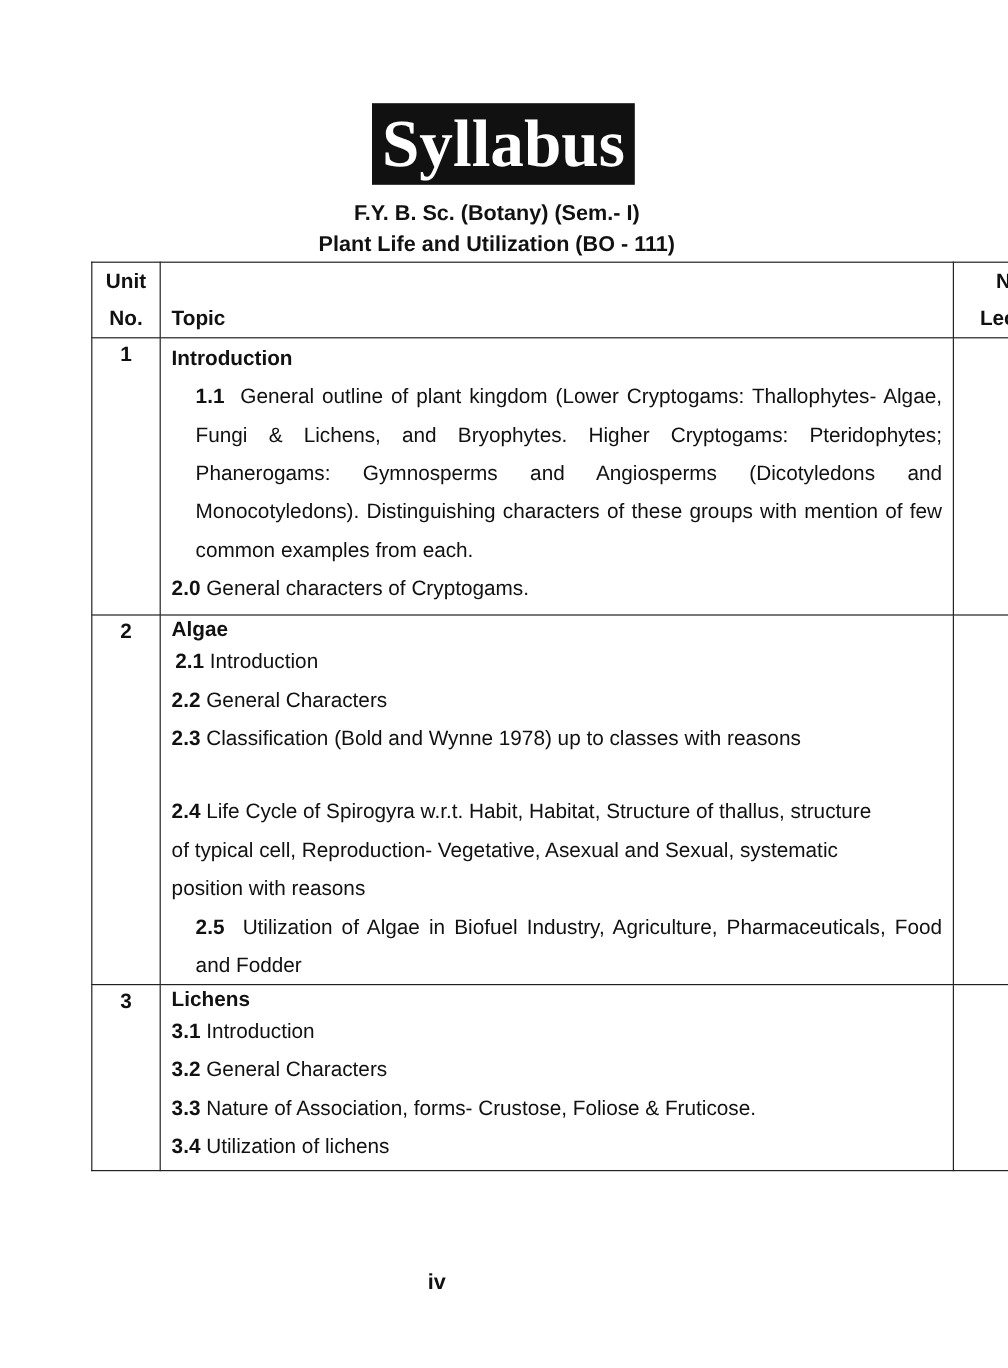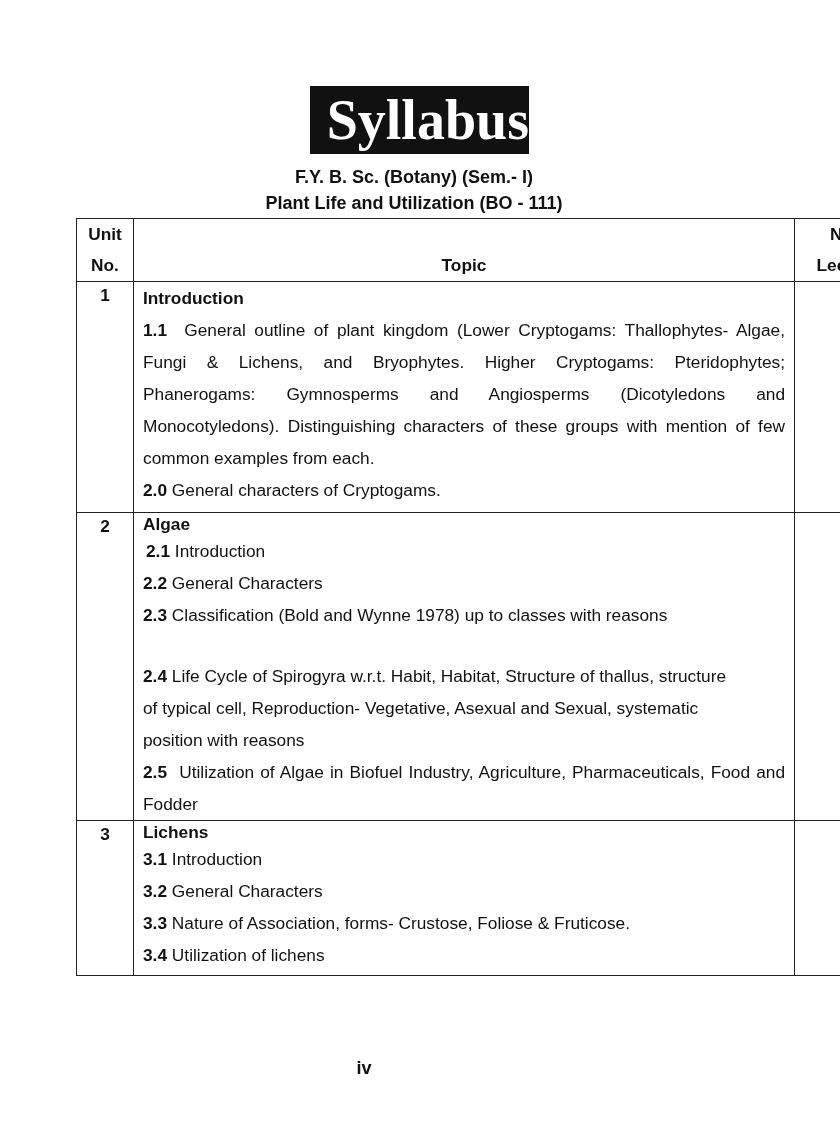--- a/index.html
+++ b/index.html
@@ -1,32 +1,32 @@
 <!DOCTYPE html>
 <html><head>
   <meta charset="utf-8">
   <style>
     html, body { margin: 0; padding: 0; background: #ffffff; }
     body { width: 840px; height: 1140px; position: relative; font-family: "Liberation Sans", sans-serif; color: #111; overflow: hidden; }
-    .title-box { position: absolute; left: 310px; top: 86px; width: 219px; height: 68px; background: #111; color: #fff; font-family: "Liberation Serif", serif; font-weight: bold; font-size: 56px; line-height: 68px; text-align: right; letter-spacing: 0px; }
+    .title-box { position: absolute; left: 310px; top: 86px; width: 219px; height: 68px; background: #111; color: #fff; font-family: "Liberation Serif", serif; font-weight: bold; font-size: 56px; line-height: 68px; text-align: center; letter-spacing: 0px; }
     .subtitle { position: absolute; left: 0; width: 828px; text-align: center; font-weight: bold; font-size: 18px; }
     .sub1 { top: 167px; }
     .sub2 { top: 193px; }
     table.syl { position: absolute; left: 76px; top: 218px; width: 804px; border-collapse: collapse; font-size: 17.3px; }
     table.syl td, table.syl th { border: 1.5px solid #222; vertical-align: top; padding: 0; }
     .c1 { width: 56px; text-align: center; font-weight: bold; }
     .c3 { width: 84px; text-align: right; font-weight: bold; }
     .c2 { padding-left: 9px !important; padding-right: 9px !important; }
     th { font-weight: bold; }
     .hdr-unit, .hdr-lec { line-height: 31px; padding-top: 0; }
-    .hdr-topic { vertical-align: bottom !important; line-height: 31px; text-align: center; }
+    .hdr-topic { vertical-align: bottom !important; line-height: 31px; text-align: left; }
     .unit-num { line-height: 22px; padding-top: 2px !important; }
     .line { line-height: 32px; }
     .topic-title { font-weight: bold; line-height: 32px; }
-    .just { text-align: justify; }
+    .just { text-align: justify; margin-left: 20px; }
     .num { font-weight: bold; }
     .page-num { position: absolute; left: 0; width: 728px; top: 1058px; text-align: center; font-weight: bold; font-size: 18px; }
   </style>
 </head>
 <body>
 
 <div class="title-box">Syllabus</div>
 <div class="subtitle sub1">F.Y. B. Sc. (Botany) (Sem.- I)</div>
 <div class="subtitle sub2">Plant Life and Utilization (BO - 111)</div>
 

